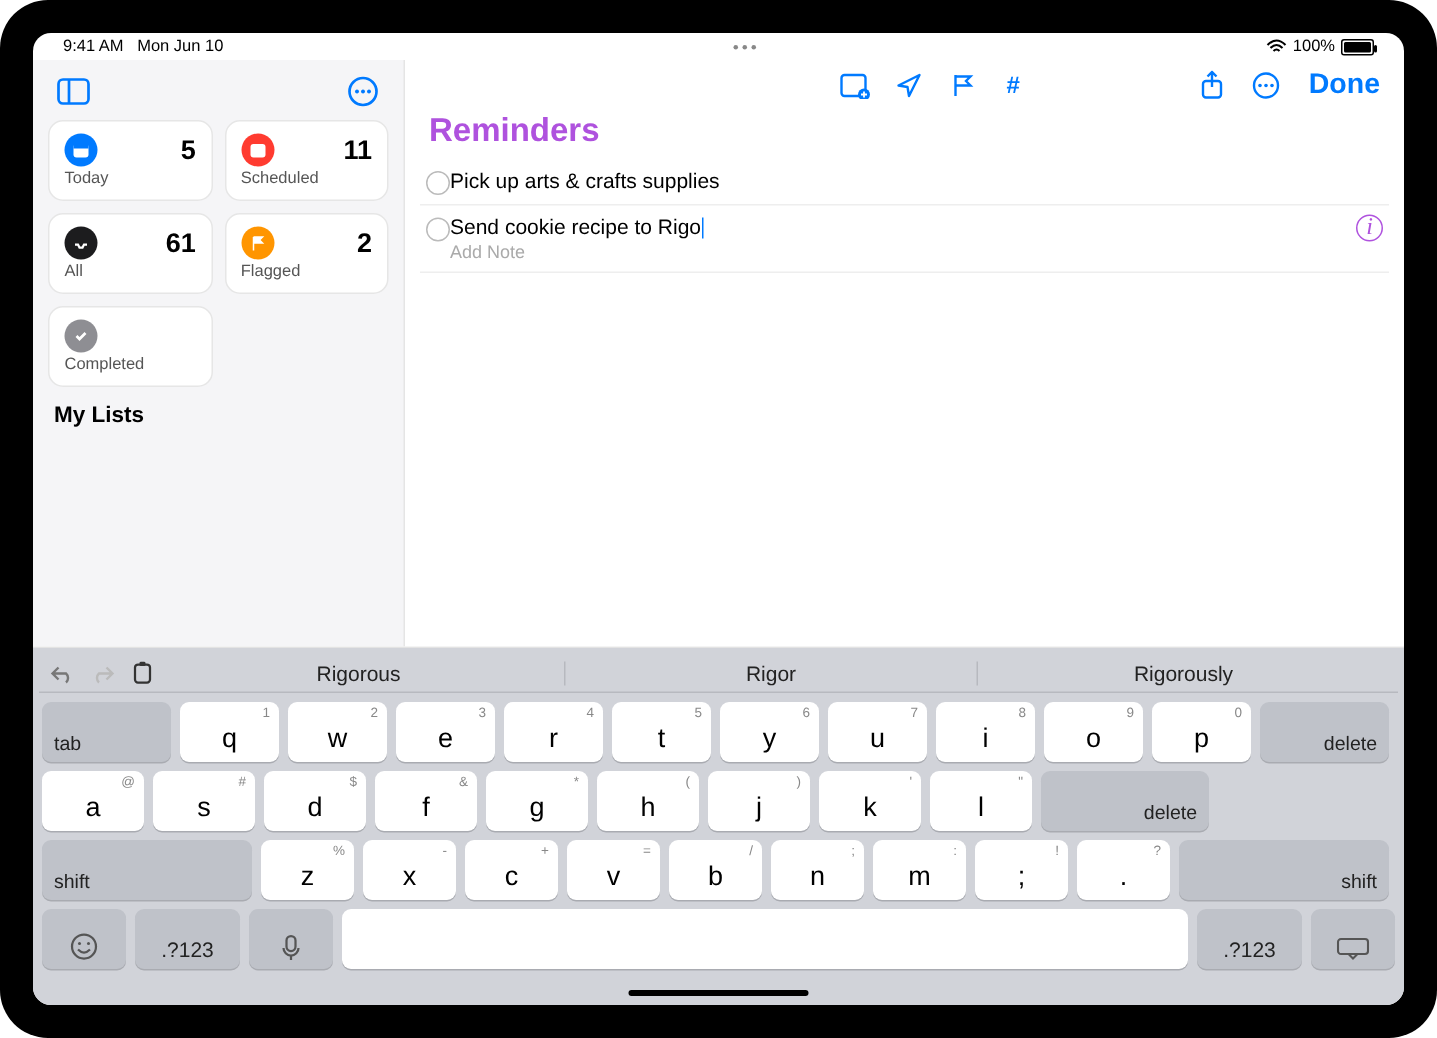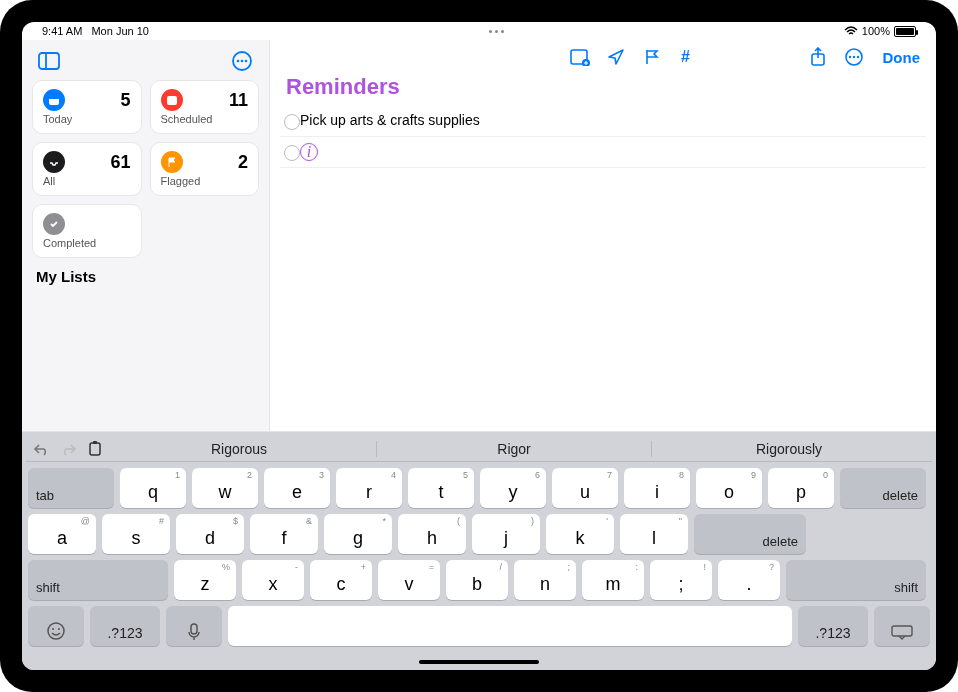--- a/index.html
+++ b/index.html
@@ -26,21 +26,21 @@
   .smart-card { background:#fff; border:1px solid #e6e6e6; border-radius:10px; padding:8px 10px; text-align:left;}
   .smart-card .row1 { display:flex; justify-content:space-between; align-items:center;}
   .smart-card .count { font-size:18px; font-weight:700; }
   .smart-card .label { font-size:11px; color:#555; margin-top:2px;}
   .circle { width:22px; height:22px; border-radius:50%; display:flex; align-items:center; justify-content:center; font-size:12px; color:#fff;}
   .my-lists { font-weight:700; font-size:15px; padding: 10px 6px 0 6px;}
   .main { flex:1; display:flex; flex-direction:column; background:#fff;}
   .main-toolbar { height:34px; display:flex; align-items:center; padding:0 12px; gap:14px; justify-content:flex-end;}
   .main-toolbar .spacer { flex:1; }
   .detail-icon { width:22px; height:22px; display:flex; align-items:center; justify-content:center; color:#007aff; }
-  .done-btn { color:#007aff; font-weight:600; font-size:15px; padding:0 4px;}
+  .done-btn { color:#007aff; font-weight:600; font-size:19px; padding:0 4px;}
   .list-title { font-size:22px; font-weight:700; color:#af52de; padding: 0 16px 6px 16px;}
   .reminders { padding:0 10px;}
   .reminder-row { display:flex; align-items:flex-start; padding:6px 4px; border-bottom:1px solid #eee;}
   .reminder-row:last-child { border-bottom:1px solid #eee;}
   .radio { width:16px; height:16px; border:1.5px solid #bbb; border-radius:50%; margin-top:2px;}
   .reminder-body { flex:1; }
   .reminder-title { font-size:14px; color:#000;}
   .reminder-note { font-size:12px; color:#aaa; margin-top:2px;}
   .cursor { display:inline-block; width:1px; height:14px; background:#007aff; vertical-align:middle; margin-left:1px;}
   .info-icon { color:#af52de; font-size:16px; border:1.5px solid #af52de; width:18px; height:18px; border-radius:50%; display:flex; align-items:center; justify-content:center; font-style:italic; font-family:serif;}
@@ -219,20 +219,26 @@
 
         <div class="reminders">
           <div class="reminder-row">
             <div class="radio"></div>
             <div class="reminder-body">
               <div class="reminder-title">Pick up arts &amp; crafts supplies</div>
             </div>
           </div>
           <div class="reminder-row">
             <div class="radio"></div>
+            <div class="reminder-body">
+              <div class="reminder-title">
+                <span>Send cookie recipe to Rigo</span><span class="cursor"></span>
+              </div>
+              <div class="reminder-note">Add Note</div>
+            </div>
             <div class="info-icon">i</div>
           </div>
         </div>
       </div>
     </div>
 
     <div class="keyboard">
       <div class="kb-top">
         <div class="kb-top-left">
           <span>

